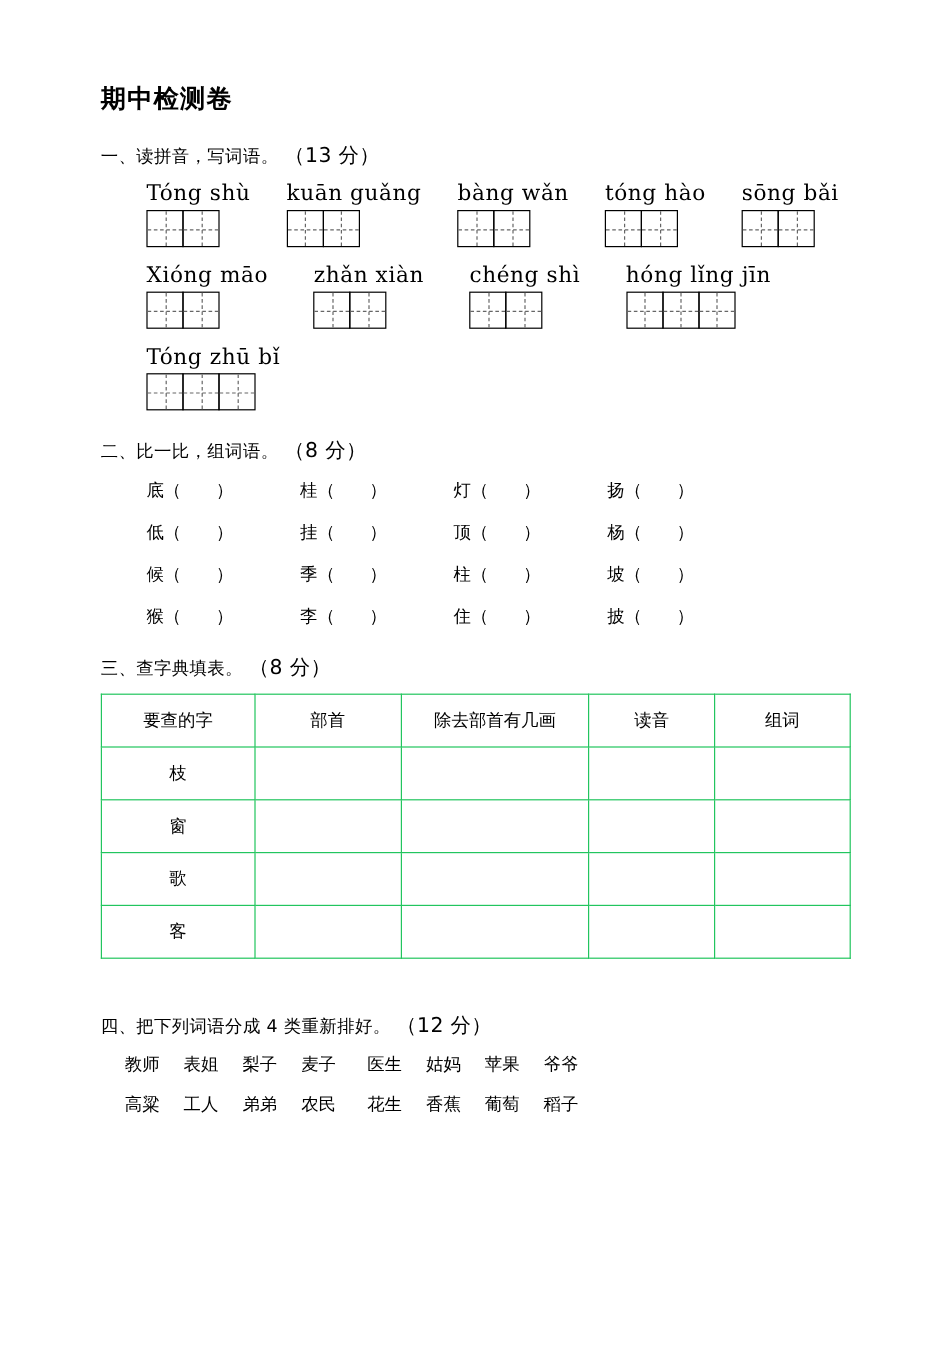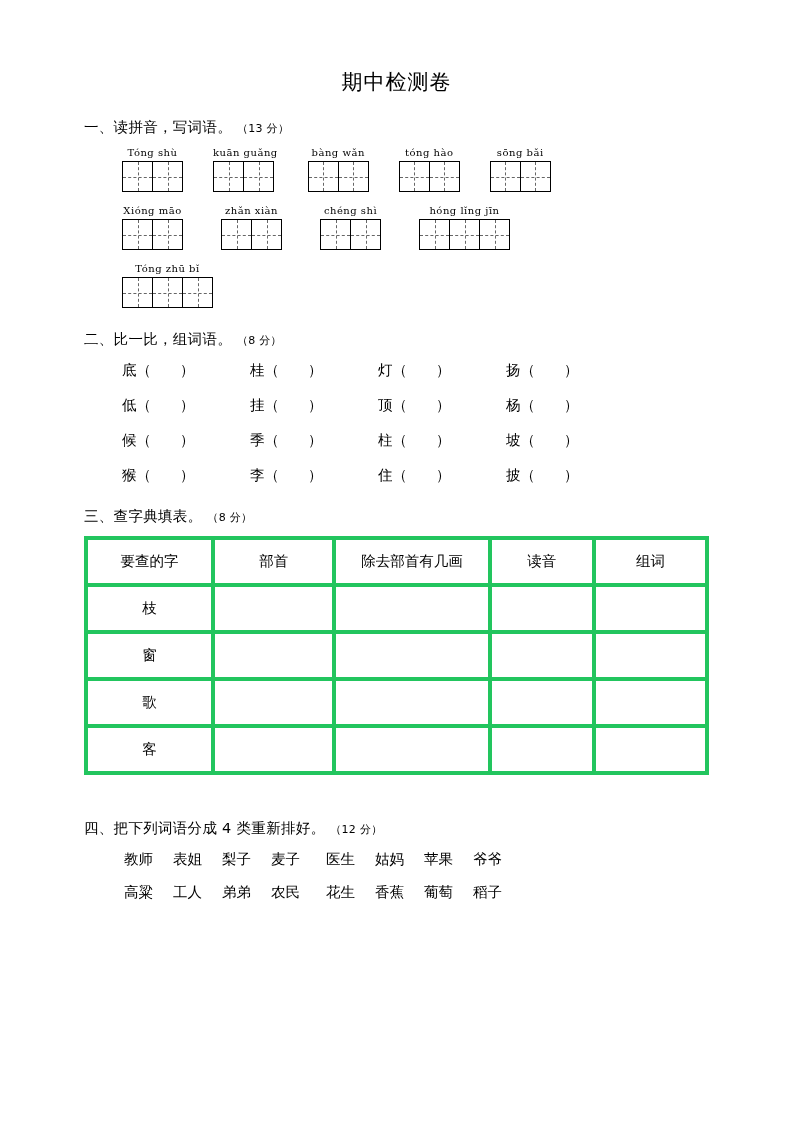--- a/index.html
+++ b/index.html
@@ -16,53 +16,52 @@
     overflow: hidden;
   }
   .page {
     width: 793px;
     height: 1122px;
     box-sizing: border-box;
     padding: 0 84px;
     position: relative;
   }
   .title {
-    text-align: center;
     font-size: 21px;
-    font-weight: normal;
+    font-weight: bold;
     margin-top: 68px;
     letter-spacing: 1px;
     font-family: "DejaVu Sans", "Liberation Sans", sans-serif;
   }
   .section-head {
     font-size: 14.5px;
     margin-top: 22px;
     margin-bottom: 6px;
     font-family: "DejaVu Sans", "Liberation Sans", sans-serif;
     letter-spacing: 0.3px;
   }
   .score {
-    font-size: 11px;
+    font-size: 17px;
   }
 
   
   .pinyin-block {
     margin-left: 38px;
     margin-top: 10px;
   }
   .pinyin-row {
     display: flex;
     align-items: flex-end;
     margin-bottom: 13px;
   }
   .pinyin-group {
     margin-right: 30px;
   }
   .pinyin-text {
-    font-size: 10px;
+    font-size: 18px;
     font-family: "DejaVu Serif", serif;
     text-align: center;
     margin-bottom: 3px;
     letter-spacing: 0.5px;
     white-space: nowrap;
   }
   .boxes {
     display: flex;
   }
   .tzg {
@@ -102,37 +101,37 @@
   }
 
   
   table.dict {
     border-collapse: collapse;
     width: 625px;
     margin-top: 10px;
     margin-left: 0;
   }
   table.dict th, table.dict td {
-    border: 4px solid #22c55e;
+    border: 1px solid #22c55e;
     height: 41px;
     text-align: center;
     font-size: 14.5px;
     font-weight: normal;
     font-family: "DejaVu Sans", "Liberation Sans", sans-serif;
     margin-top: 24px;
   }
   table.dict th:nth-child(1), table.dict td:nth-child(1) { width: 128px; }
   table.dict th:nth-child(2), table.dict td:nth-child(2) { width: 122px; }
   table.dict th:nth-child(3), table.dict td:nth-child(3) { width: 158px; }
   table.dict th:nth-child(4), table.dict td:nth-child(4) { width: 104px; }
   table.dict th:nth-child(5), table.dict td:nth-child(5) { width: 113px; }
 
   
   .sec4-head { margin-top: 44px; }
-  .word-block { margin-left: 40px; margin-top: 12px; }
+  .word-block { margin-left: 20px; margin-top: 12px; }
   .word-row {
     font-size: 14.5px;
     font-family: "DejaVu Sans", "Liberation Sans", sans-serif;
     margin-bottom: 14px;
     white-space: nowrap;
   }
   .word-row span.w { display: inline-block; }
   .sp-a { display:inline-block; width: 20px; }
   .sp-b { display:inline-block; width: 26px; }
 </style>

